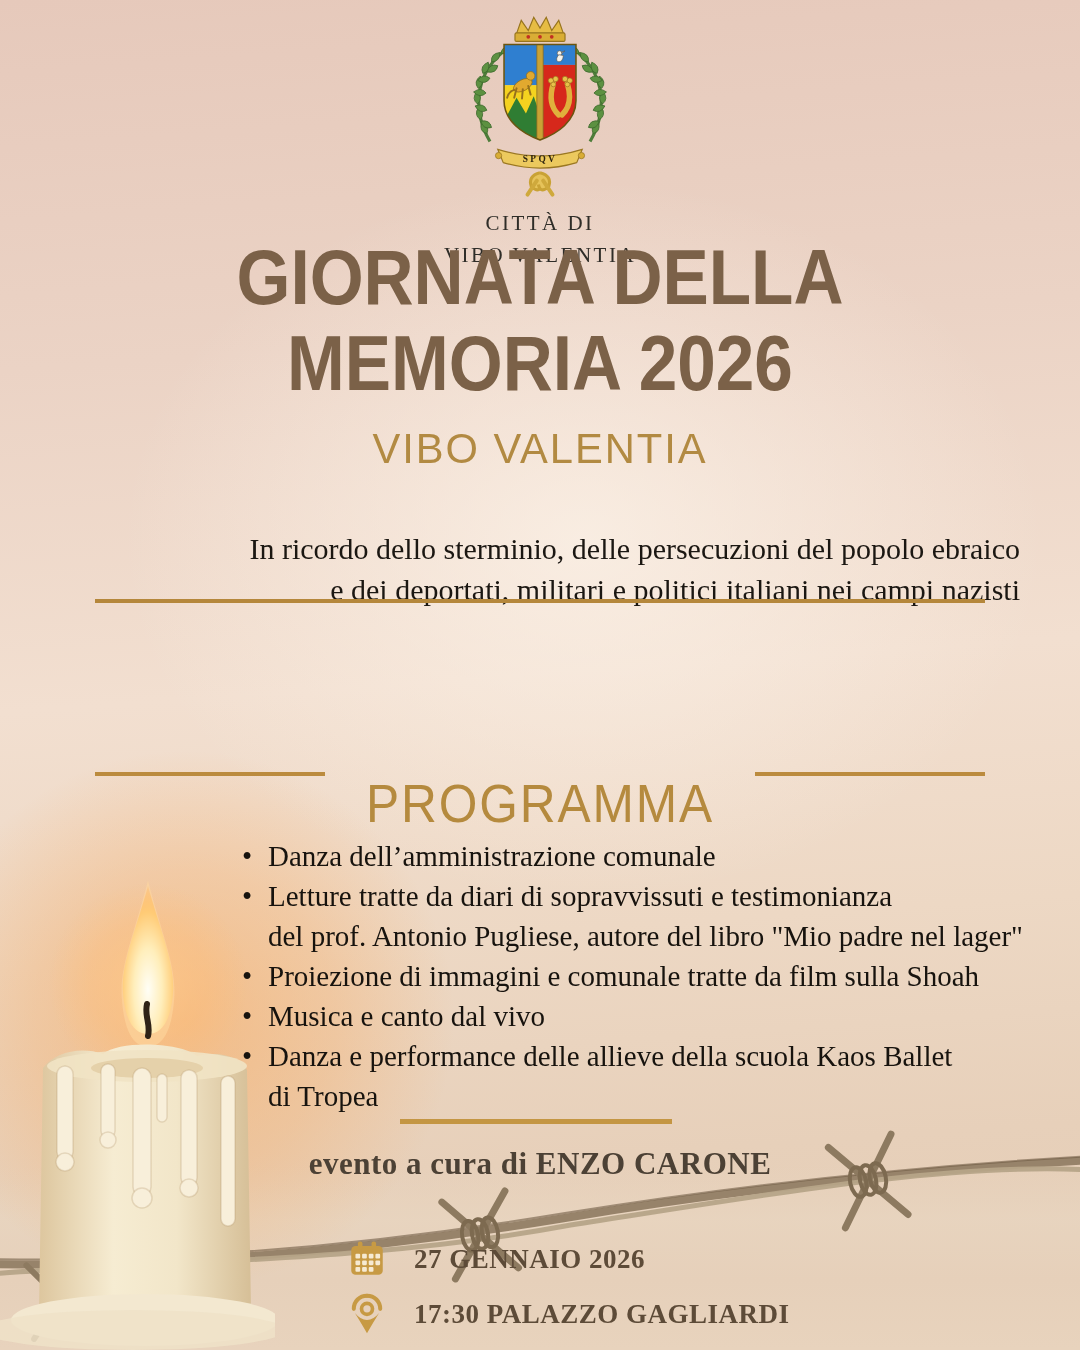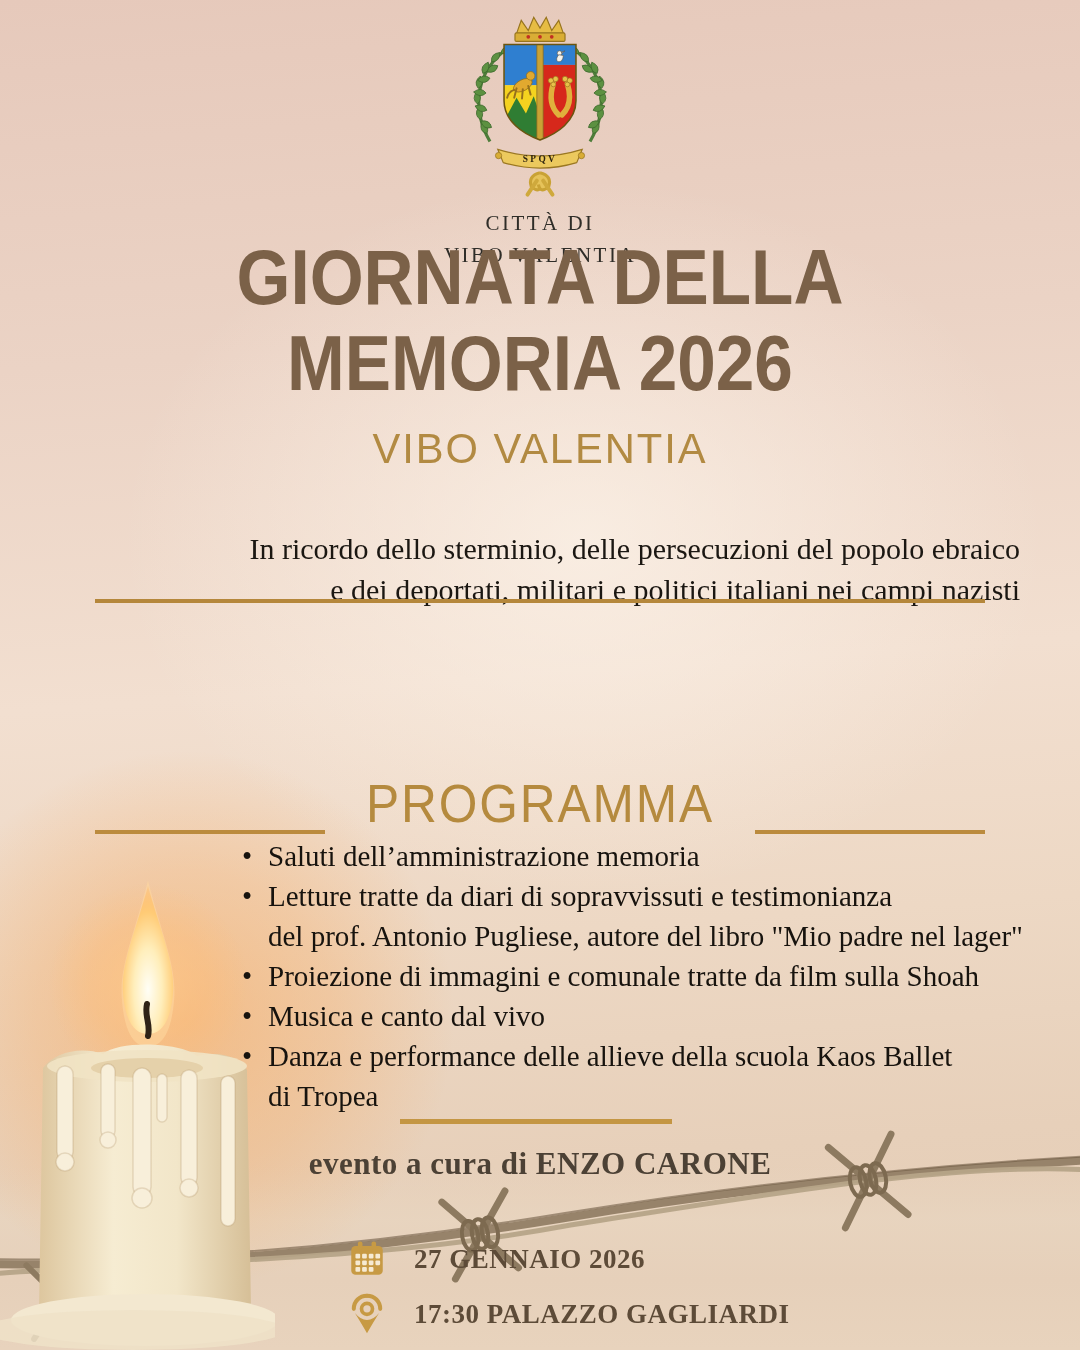--- a/index.html
+++ b/index.html
@@ -25,21 +25,21 @@
   .title{position:absolute;top:234px;left:0;right:0;text-align:center;
     font-family:"Liberation Sans",sans-serif;font-weight:bold;font-size:77px;line-height:86px;
     color:#7b6148;letter-spacing:0px;transform:scaleX(.9);}
   .subtitle{position:absolute;top:424px;left:0;right:0;text-align:center;
     font-family:"Liberation Sans",sans-serif;font-size:43px;color:#b28a42;letter-spacing:2px;transform:scaleX(.97);}
   .para{position:absolute;left:60px;right:60px;text-align:right;color:#1b1712;
     font-size:30px;line-height:41px;white-space:pre-line;}
   .p-intro{top:498px;}
   .divider-full{position:absolute;top:599px;left:95px;width:890px;height:4px;background:#b5873b;}
   .p-mission{top:633px;}
-  .programma-row{position:absolute;top:772px;left:95px;right:95px;display:flex;align-items:flex-end;gap:26px;}
+  .programma-row{position:absolute;top:772px;left:95px;right:95px;display:flex;align-items:flex-start;gap:26px;}
   .programma-row .rule{flex:1;height:4px;background:#bb8b3e;}
   .programma-row h2{margin:0;font-family:"Liberation Sans",sans-serif;font-weight:normal;
     font-size:54px;color:#b58a3e;letter-spacing:2px;transform:scaleX(.92);}
   .program-list{position:absolute;top:836px;left:226px;right:40px;margin:0;padding:0;list-style:none;}
   .program-list li{display:flex;font-size:29px;line-height:40px;color:#17130e;}
   .program-list .dot{flex:none;width:42px;text-align:center;}
   .program-list .item-text{white-space:pre-line;}
   .divider-short{position:absolute;top:1119px;left:400px;width:272px;height:5px;background:#c49643;}
   .curator{position:absolute;top:1146px;left:0;right:0;text-align:center;
     font-weight:bold;font-size:31px;color:#4c4135;letter-spacing:.5px;}
@@ -228,21 +228,21 @@
 
     <div class="programma-row">
       <div class="rule"></div>
       <h2>PROGRAMMA</h2>
       <div class="rule"></div>
     </div>
 
     <ul class="program-list">
       <li>
         <span class="dot">•</span>
-        <span class="item-text">Saluti dell’amministrazione memoria</span>
+        <span class="item-text">Danza dell’amministrazione comunale</span>
       </li>
       <li>
         <span class="dot">•</span>
         <span class="item-text">Letture tratte da diari di sopravvissuti e testimonianza
 del prof. Antonio Pugliese, autore del libro "Mio padre nel lager"</span>
       </li>
       <li>
         <span class="dot">•</span>
         <span class="item-text">Proiezione di immagini e comunale tratte da film sulla Shoah</span>
       </li>

